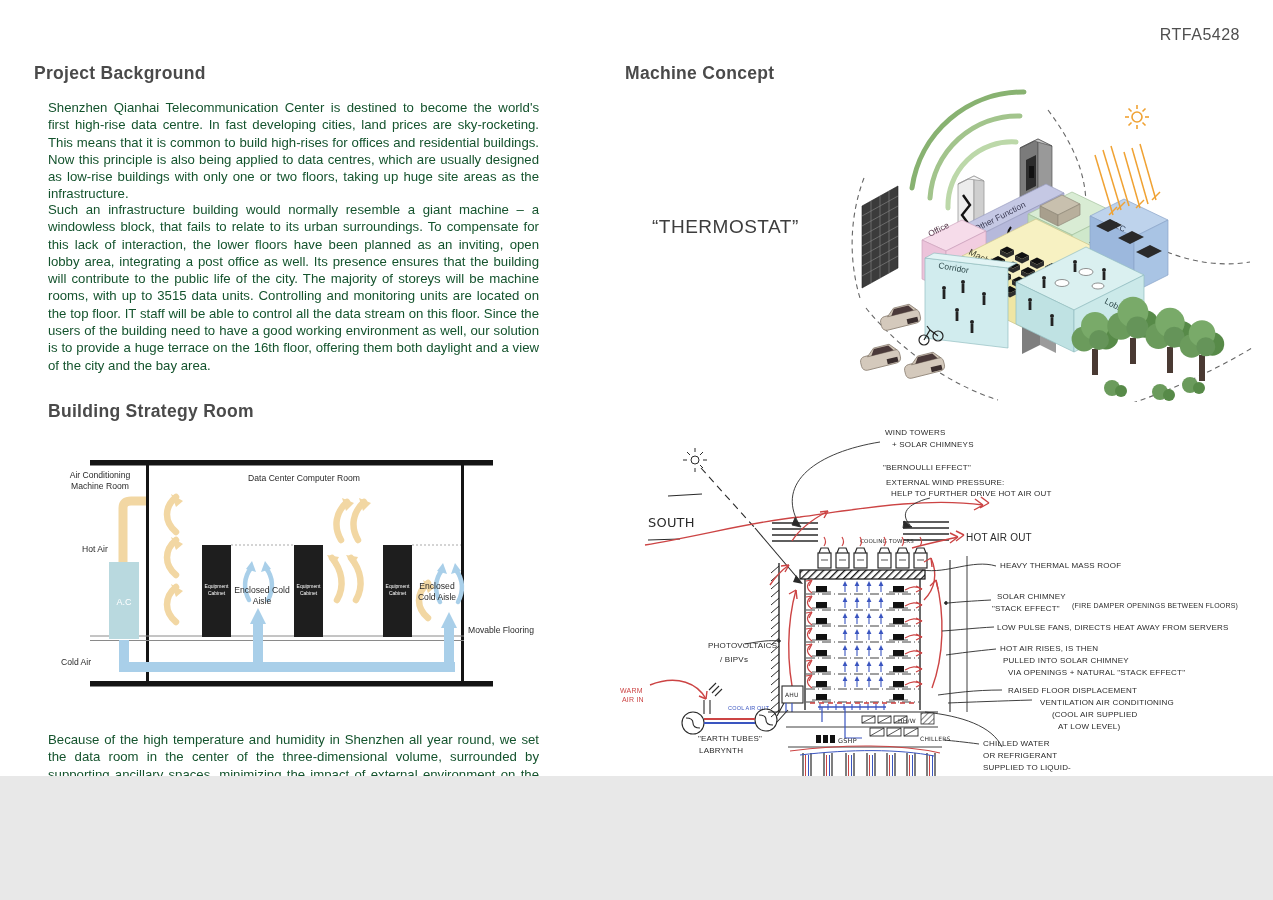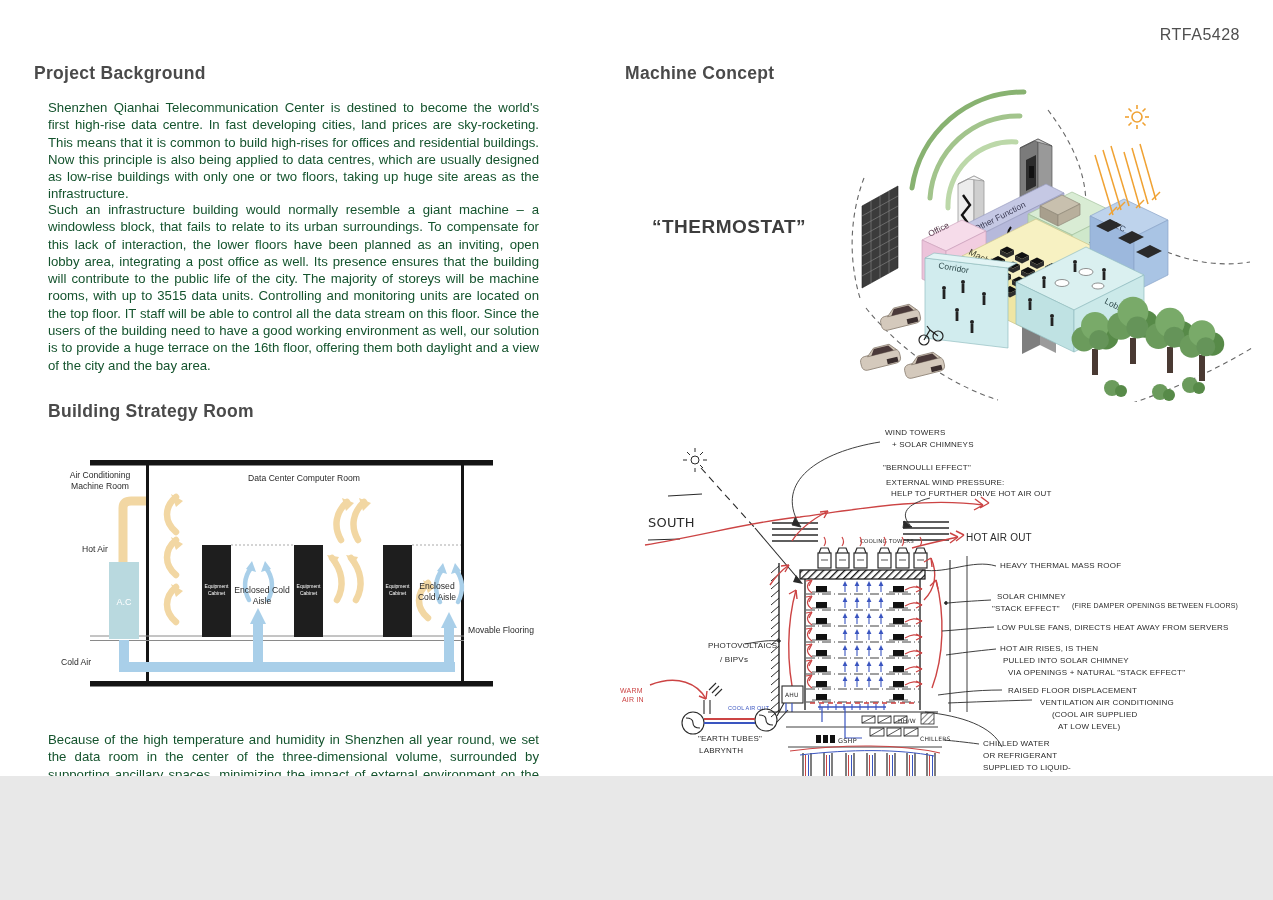--- a/index.html
+++ b/index.html
@@ -1,21 +1,21 @@
 <!DOCTYPE html>
 <html><head>
 <meta charset="utf-8">
 <style>
   html,body{margin:0;padding:0;background:#e8e8e8;}
   .page{position:relative;width:1273px;height:776px;background:#ffffff;margin:0 auto;
         font-family:"Liberation Sans",sans-serif;overflow:hidden;color:#1c1c1c;}
   .code{position:absolute;top:26px;right:33px;font-size:16px;color:#4f4f4f;letter-spacing:.5px;}
   .h1{position:absolute;font-size:17.5px;font-weight:bold;color:#4a4a4a;letter-spacing:.3px;}
   .para{position:absolute;width:491px;font-size:13.2px;line-height:1.31;text-align:justify;color:#14532d;}
-  .thermo{position:absolute;left:652px;top:216px;font-size:19px;font-weight:bold;color:#3d3d3d;letter-spacing:.5px;}
+  .thermo{position:absolute;left:652px;top:216px;font-size:19px;font-weight:normal;color:#3d3d3d;letter-spacing:.5px;}
   .footer{position:absolute;left:33px;top:849px;display:flex;align-items:center;}
   .logo{font-family:"DejaVu Sans",sans-serif;font-weight:bold;font-size:37px;letter-spacing:-3px;
         color:#151515;line-height:1;transform:scaleY(.95);}
   .awards{font-size:27px;color:#222;margin-left:14px;letter-spacing:.5px;margin-top:4px;}
   svg text{font-family:"Liberation Sans",sans-serif;}
   .hand{font-family:"DejaVu Sans",sans-serif;letter-spacing:.2px;}
 </style>
 </head>
 <body>
 

